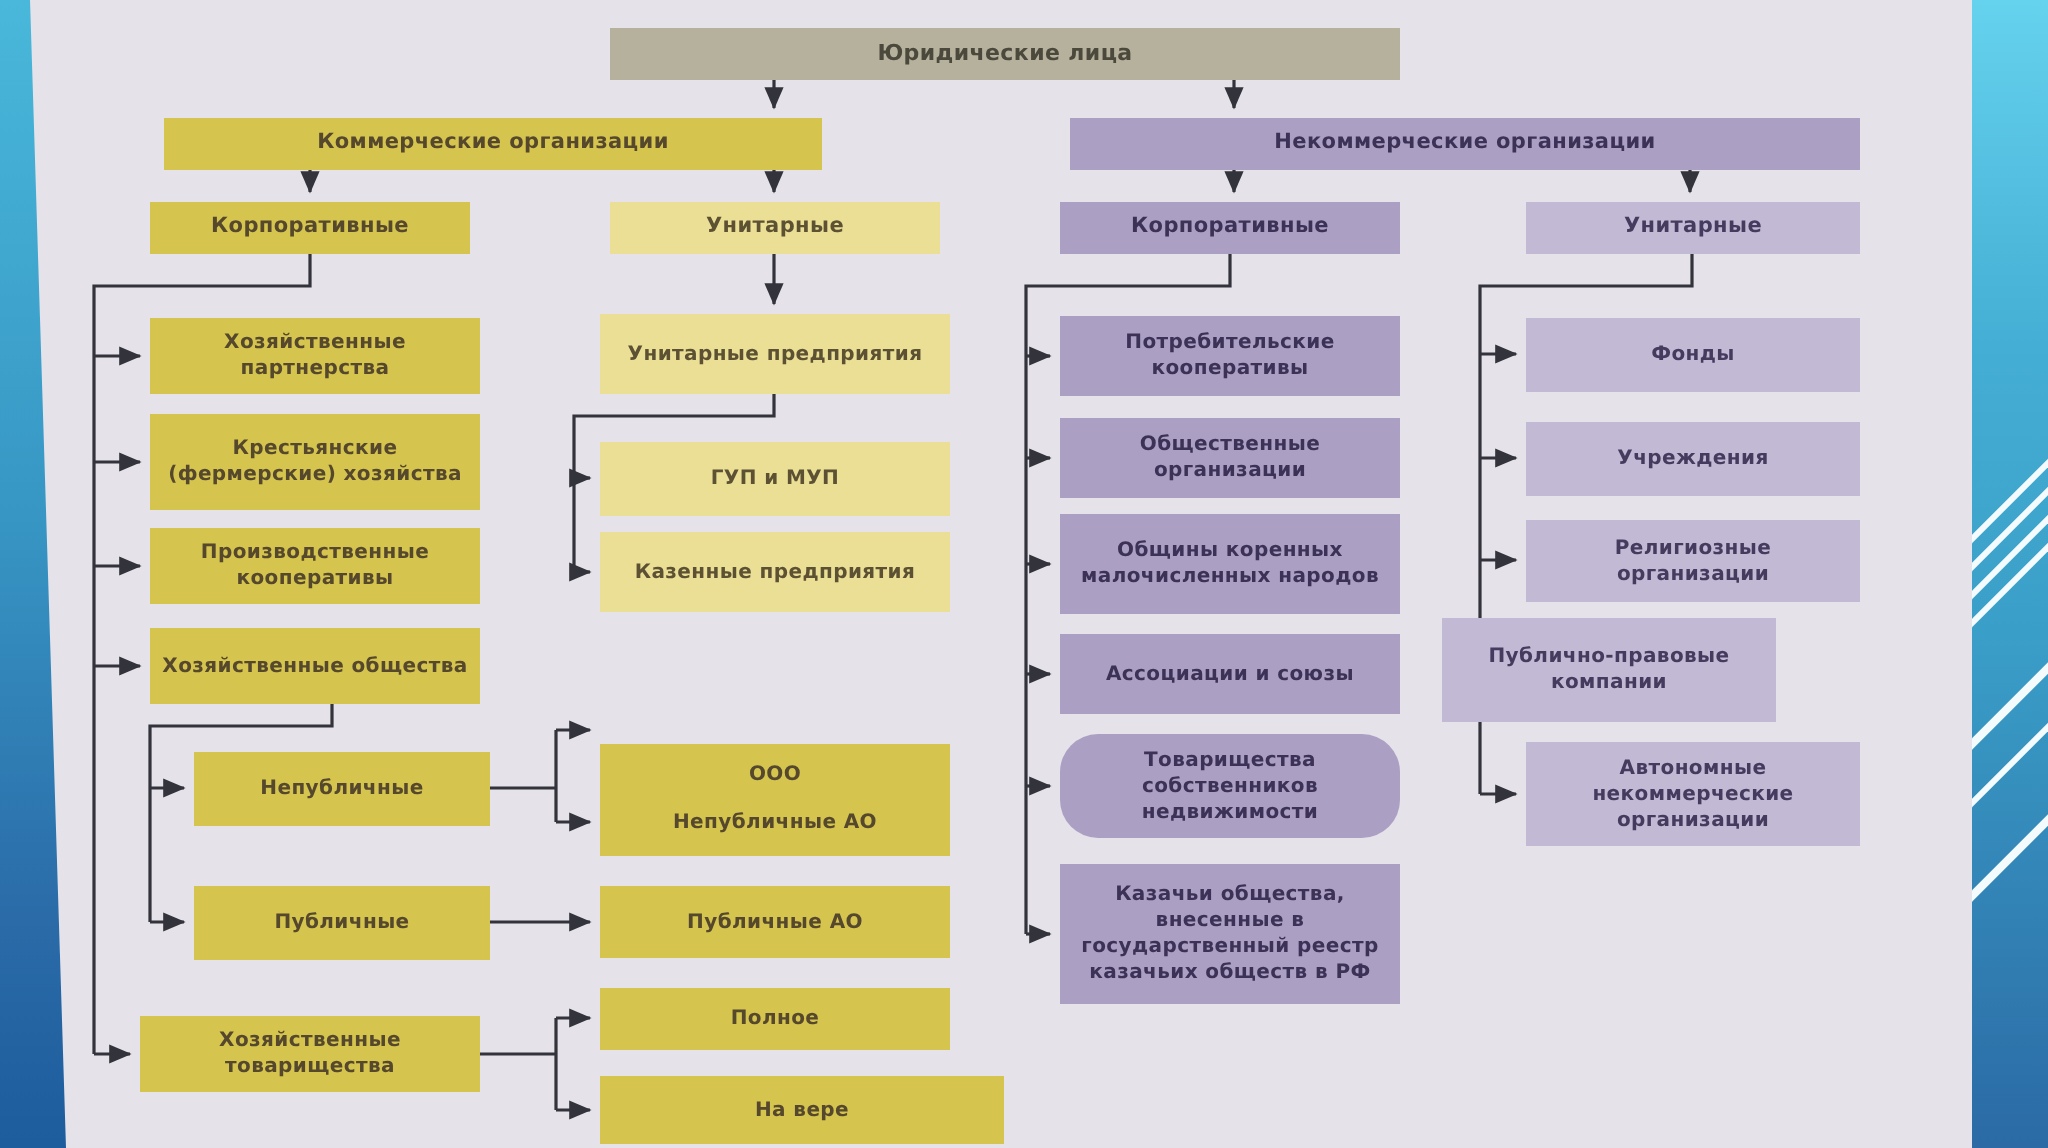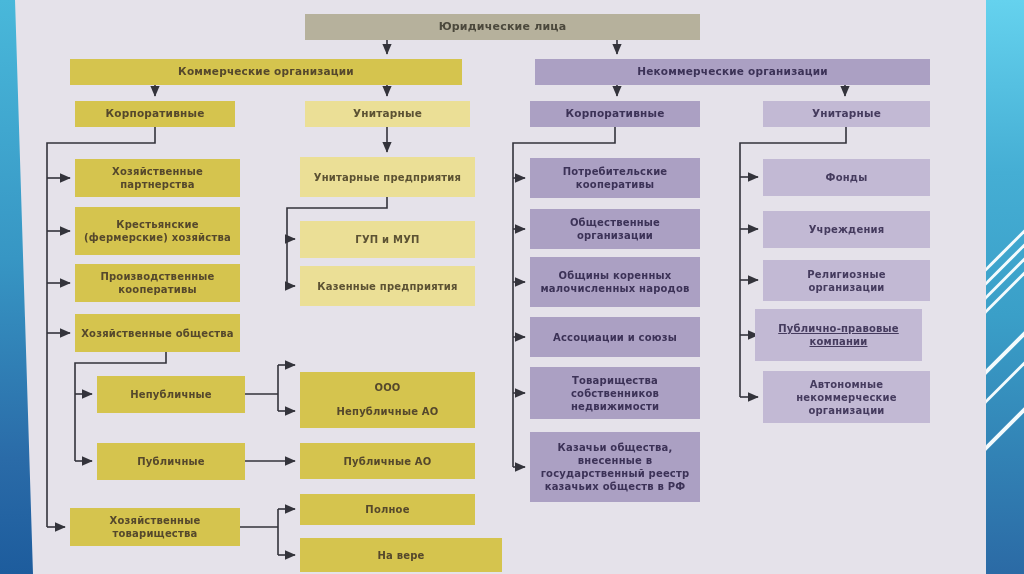--- a/index.html
+++ b/index.html
@@ -94,21 +94,21 @@
       <path d="M740,177 H758" marker-end="url(#arr)"></path>
       <path d="M740,229 H758" marker-end="url(#arr)"></path>
       <path d="M740,280 H758" marker-end="url(#arr)"></path>
       <path d="M740,335 H758" marker-end="url(#arr)"></path>
       <path d="M740,397 H758" marker-end="url(#arr)"></path>
     </g>
   </svg>
 
   <div class="node c-root" style="left:305px;top:14px;width:395px;height:24px;">Юридические лица</div>
 
-  <div class="node c-y1 hdr" style="left:70px;top:59px;width:392px;height:23px;">Коммерческие организации</div>
+  <div class="node c-y1 hdr" style="left:82px;top:59px;width:329px;height:23px;">Коммерческие организации</div>
   <div class="node c-p1 hdr" style="left:535px;top:59px;width:395px;height:15px;">Некоммерческие организации</div>
 
   <div class="node c-y1 hdr" style="left:75px;top:101px;width:160px;height:23px;">Корпоративные</div>
   <div class="node c-y2 hdr" style="left:305px;top:101px;width:165px;height:23px;">Унитарные</div>
   <div class="node c-p1 hdr" style="left:530px;top:101px;width:170px;height:23px;">Корпоративные</div>
   <div class="node c-p2 hdr" style="left:763px;top:101px;width:167px;height:23px;">Унитарные</div>
 
   <div class="node c-y1" style="left:75px;top:159px;width:165px;height:38px;">Хозяйственные партнерства</div>
   <div class="node c-y1" style="left:75px;top:207px;width:165px;height:48px;">Крестьянские (фермерские) хозяйства</div>
   <div class="node c-y1" style="left:75px;top:264px;width:165px;height:38px;">Производственные кооперативы</div>
@@ -124,27 +124,27 @@
   <div class="node c-y1" style="left:300px;top:350px;width:175px;height:31px;margin-top:22px;">ООО</div>
   <div class="node c-y1" style="left:300px;top:395px;width:175px;height:33px;">Непубличные АО</div>
   <div class="node c-y1" style="left:300px;top:443px;width:175px;height:36px;">Публичные АО</div>
   <div class="node c-y1" style="left:300px;top:494px;width:175px;height:31px;">Полное</div>
   <div class="node c-y1" style="left:300px;top:538px;width:202px;height:34px;">На вере</div>
 
   <div class="node c-p1" style="left:530px;top:158px;width:170px;height:40px;">Потребительские кооперативы</div>
   <div class="node c-p1" style="left:530px;top:209px;width:170px;height:40px;">Общественные организации</div>
   <div class="node c-p1" style="left:530px;top:257px;width:170px;height:50px;">Общины коренных малочисленных народов</div>
   <div class="node c-p1" style="left:530px;top:317px;width:170px;height:40px;">Ассоциации и союзы</div>
-  <div class="node c-p1" style="left:530px;top:367px;width:170px;height:52px;">Товарищества собственников недвижимости</div>
+  <div class="node c-p1" style="left:530px;top:367px;width:170px;height:52px;border-radius:19px;">Товарищества собственников недвижимости</div>
   <div class="node c-p1" style="left:530px;top:432px;width:170px;height:70px;">Казачьи общества, внесенные в государственный реестр казачьих обществ в РФ</div>
 
   <div class="node c-p2" style="left:763px;top:159px;width:167px;height:37px;">Фонды</div>
   <div class="node c-p2" style="left:763px;top:211px;width:167px;height:37px;">Учреждения</div>
   <div class="node c-p2" style="left:763px;top:260px;width:167px;height:41px;">Религиозные организации</div>
-  <div class="node c-p2" style="left:755px;top:309px;width:167px;height:52px;text-decoration:underline;">Публично-правовые компании</div>
+  <div class="node c-p2" style="left:721px;top:309px;width:167px;height:52px;">Публично-правовые компании</div>
   <div class="node c-p2" style="left:763px;top:371px;width:167px;height:52px;">Автономные некоммерческие организации</div>
 
   <div class="frame-left"></div>
   <div class="frame-right">
     <div class="stripe" style="top:250px;"></div>
     <div class="stripe" style="top:264px;"></div>
     <div class="stripe" style="top:278px;"></div>
     <div class="stripe" style="top:292px;"></div>
     <div class="stripe" style="top:352px;height:4px;"></div>
     <div class="stripe" style="top:382px;"></div>

